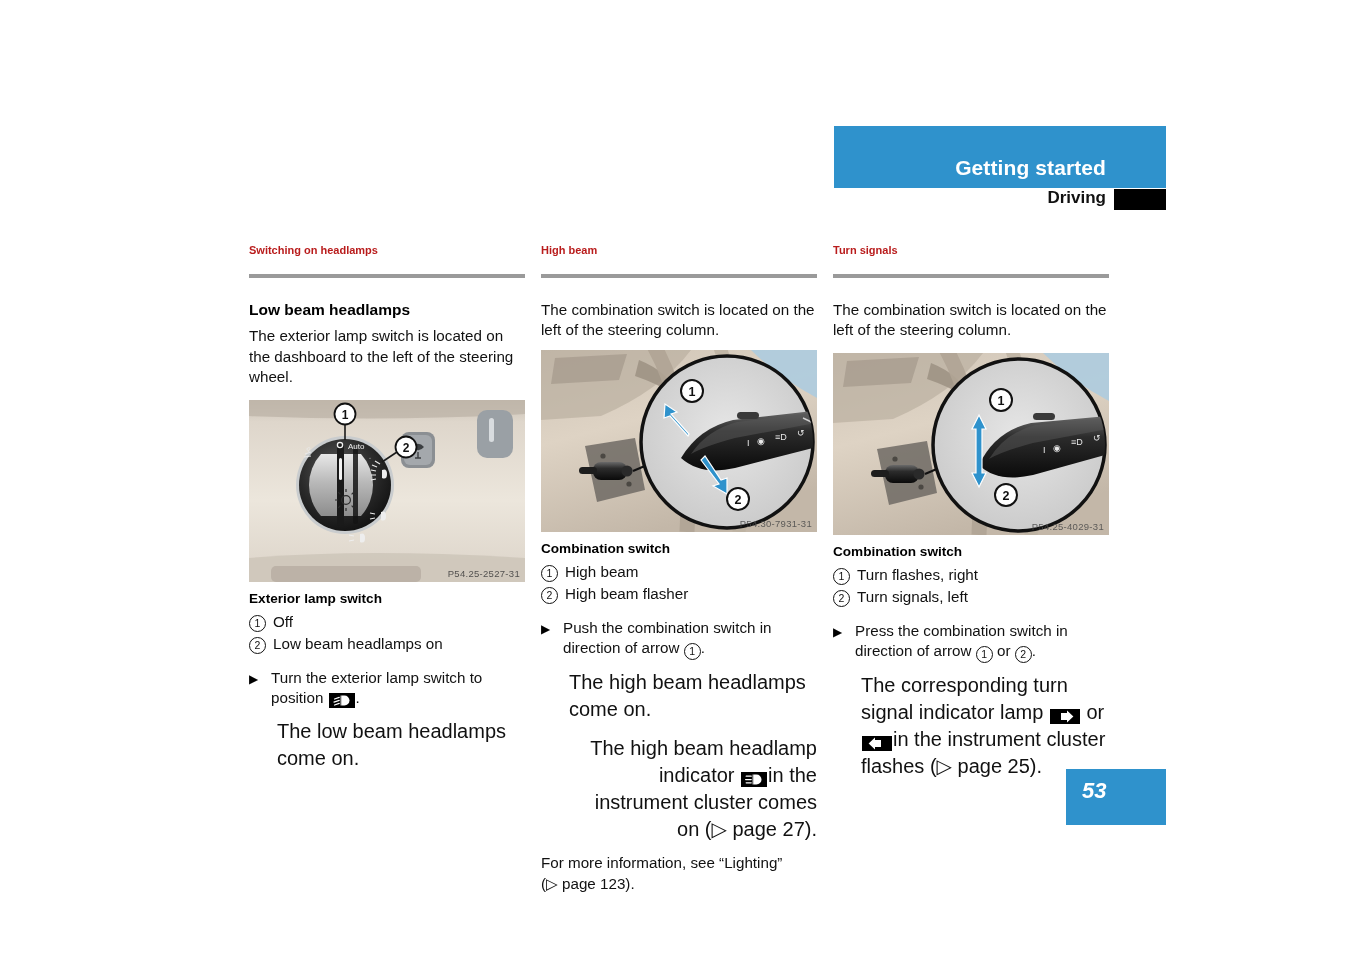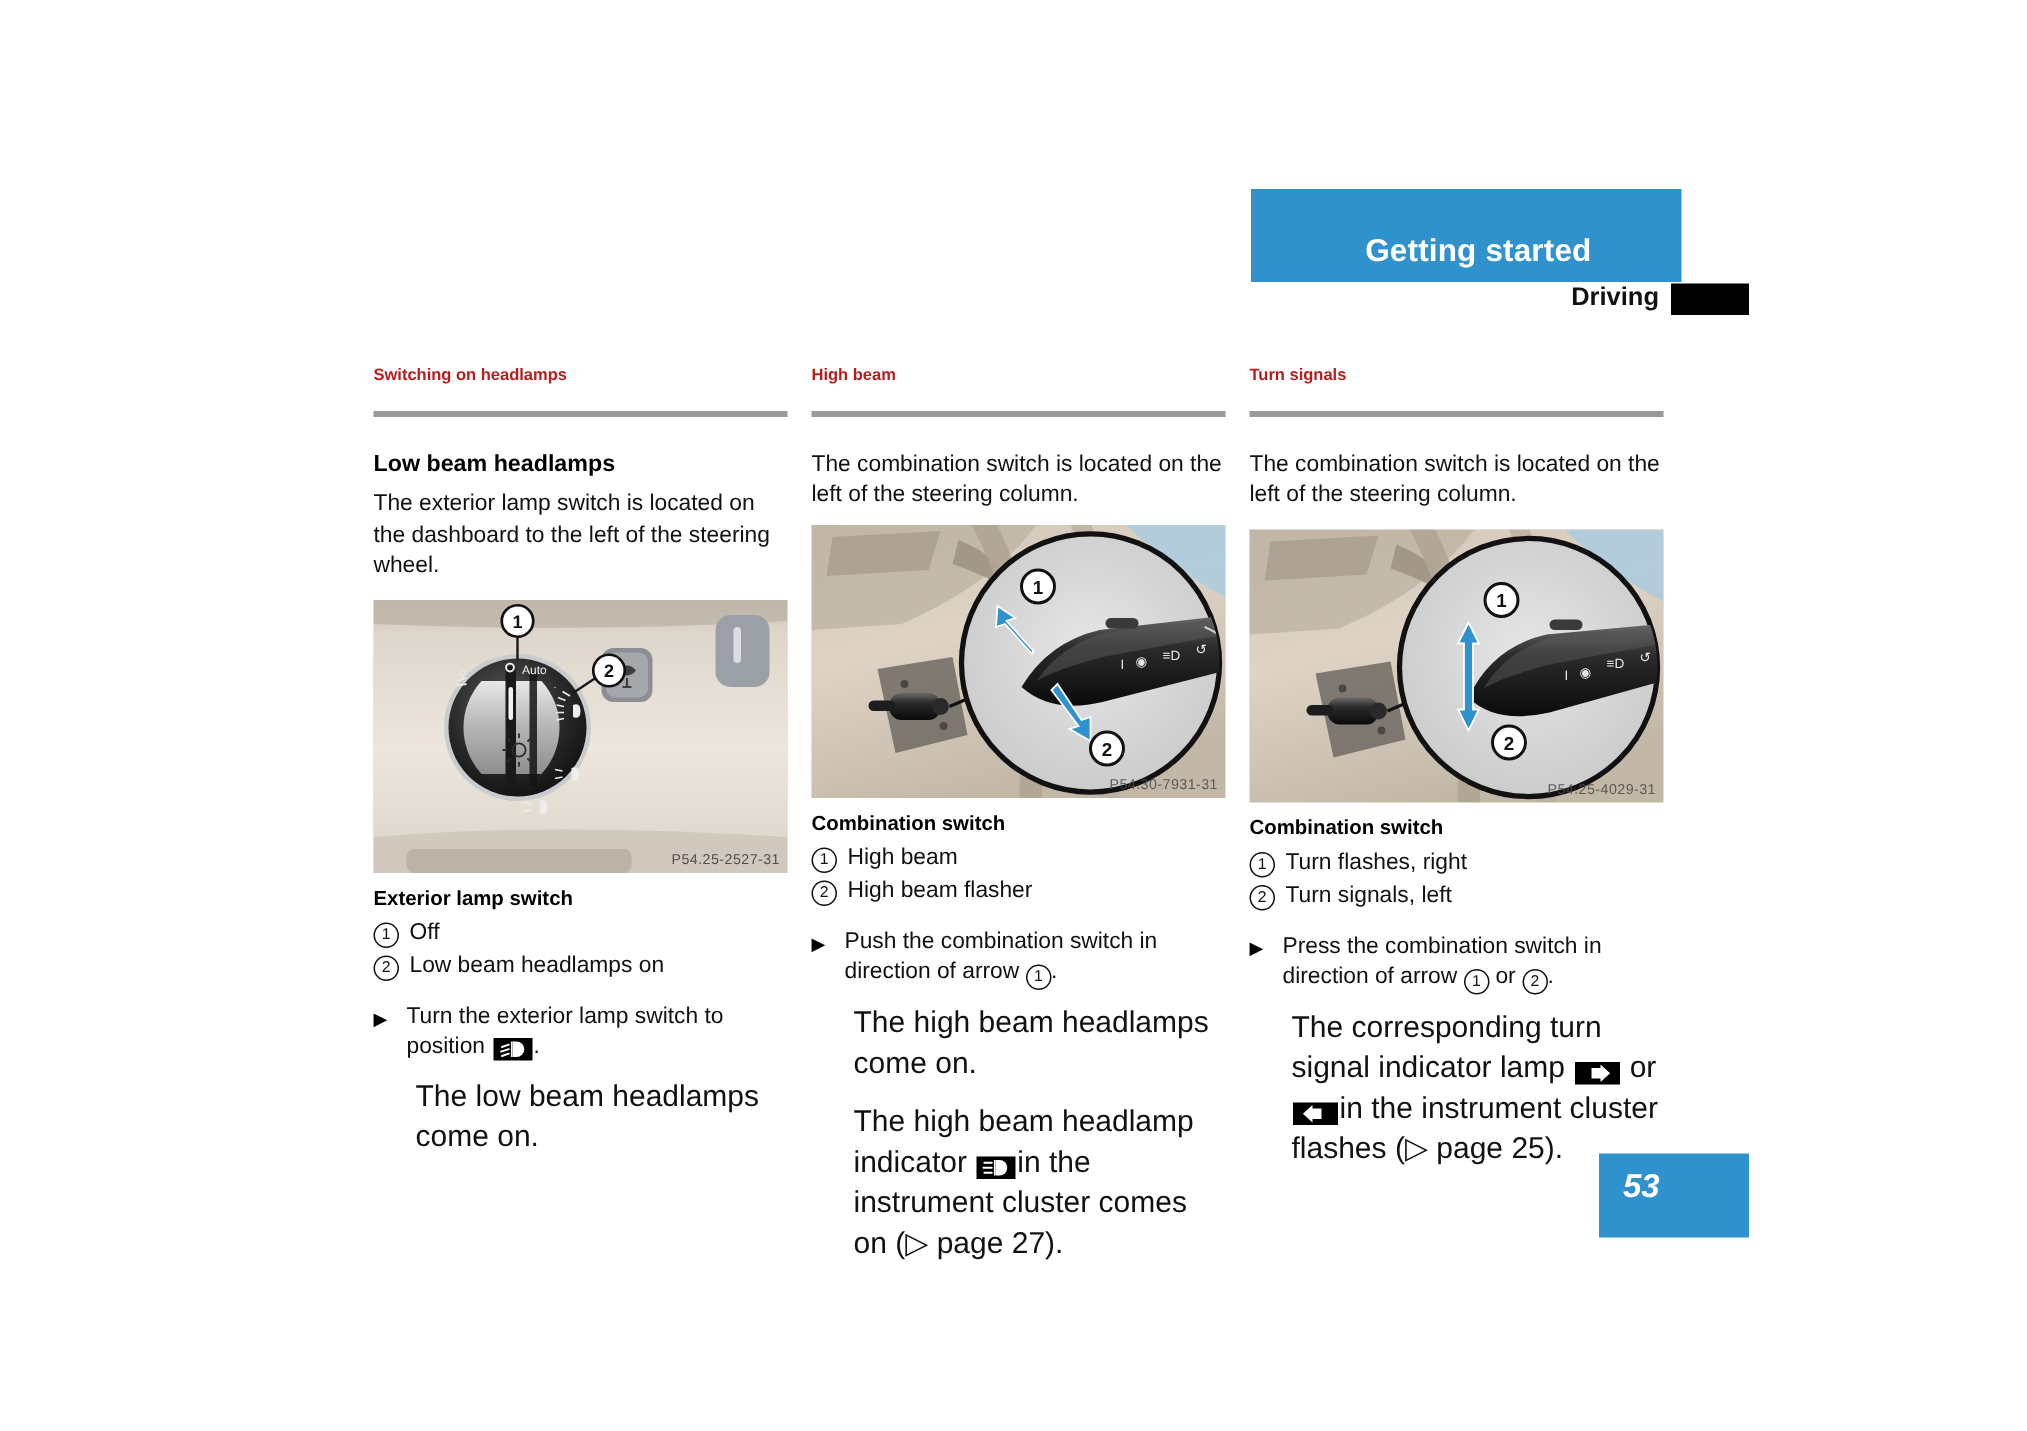--- a/index.html
+++ b/index.html
@@ -14,21 +14,21 @@
     font-family: "Liberation Sans", sans-serif;
     color: #111111;
     overflow: hidden;
   }
 
   
   #header-band {
     position: absolute;
     left: 834px;
     top: 126px;
-    width: 287px;
+    width: 332px;
     height: 62px;
     background: #2f92cc;
   }
   #header-title {
     position: absolute;
     right: 60px;
     bottom: 8px;
     font-size: 21px;
     font-weight: bold;
     color: #ffffff;
@@ -154,21 +154,21 @@
   .step-body {
     flex: 1 1 auto;
     font-size: 15.2px;
     line-height: 1.35;
   }
   .step-result {
     margin: 0 0 12px 28px;
     font-size: 20px;
     line-height: 1.35;
   }
-  .step-result.tightgap { margin-bottom: 10px; }
+  .step-result.tightgap { margin-bottom: 10px; text-align: right; }
   .note-text {
     font-size: 15.2px;
     line-height: 1.35;
     margin: 0 0 5px 0;
   }
 
   
   .chip {
     display: inline-block;
     background: #000000;
@@ -454,20 +454,22 @@
             <path d="M11.6 2.4 h1.2 v10.2 h-1.2 Z"></path>
           </g>
           <g stroke="#ffffff" stroke-width="1.25" stroke-linecap="round">
             <path d="M10.2 4.2 L5.2 4.2"></path>
             <path d="M10.2 7.5 L4.6 7.5"></path>
             <path d="M10.2 10.8 L5.2 10.8"></path>
           </g>
         </svg></span><span>in the instrument cluster comes on (</span><span class="tri">▷</span>&nbsp;<span>page 27</span><span>).</span>
   </div>
 
+  <div class="note-text"><span>For more information, see “Lighting” (</span><span class="tri">▷</span>&nbsp;<span>page 123</span><span>).</span>
+  </div>
 
 </div>
 
 <div class="column" id="col-right">
 
   <div class="section-head">Turn signals</div>
   <div class="rule"></div>
 
   <div class="body-text">The combination switch is located on the left of the steering column.</div>
 

